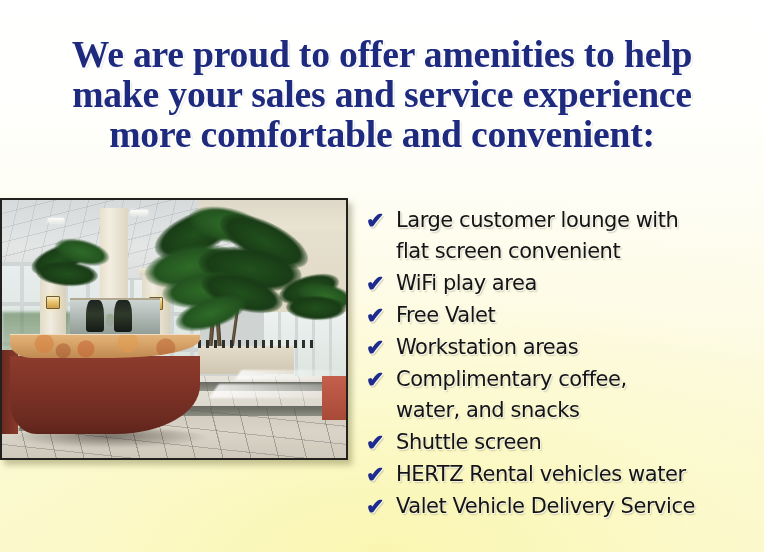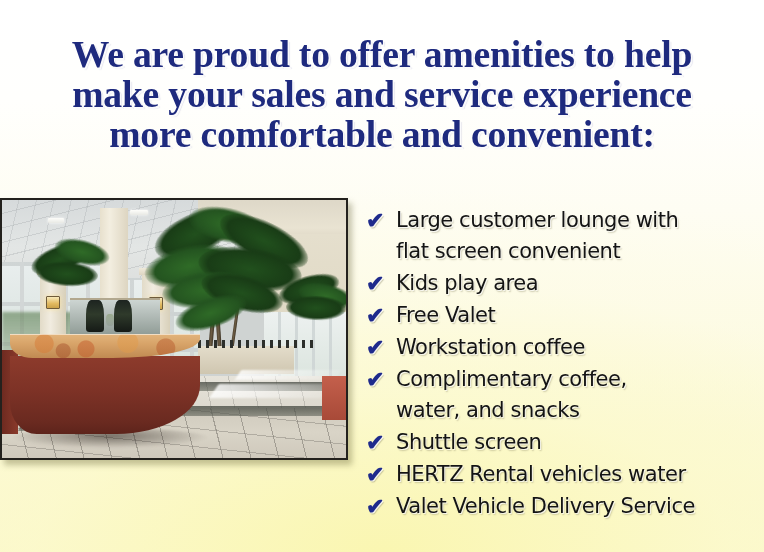--- a/index.html
+++ b/index.html
@@ -383,31 +383,31 @@
   <div id="list">
 
     <div class="item">
       <span class="check">✔</span>
       <span class="item-text">Large customer lounge with
 flat screen convenient</span>
     </div>
 
     <div class="item">
       <span class="check">✔</span>
-      <span class="item-text">Kids play area</span>
+      <span class="item-text">WiFi play area</span>
     </div>
 
     <div class="item">
       <span class="check">✔</span>
       <span class="item-text">Free Valet</span>
     </div>
 
     <div class="item">
       <span class="check">✔</span>
-      <span class="item-text">Workstation coffee</span>
+      <span class="item-text">Workstation areas</span>
     </div>
 
     <div class="item">
       <span class="check">✔</span>
       <span class="item-text">Complimentary coffee,
 water, and snacks</span>
     </div>
 
     <div class="item">
       <span class="check">✔</span>

